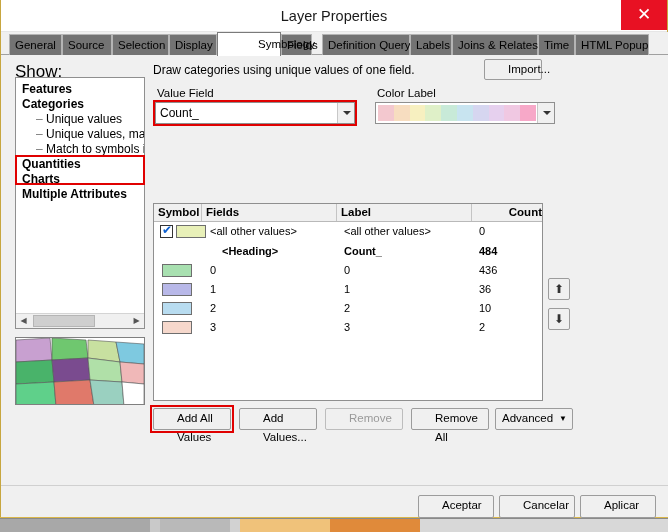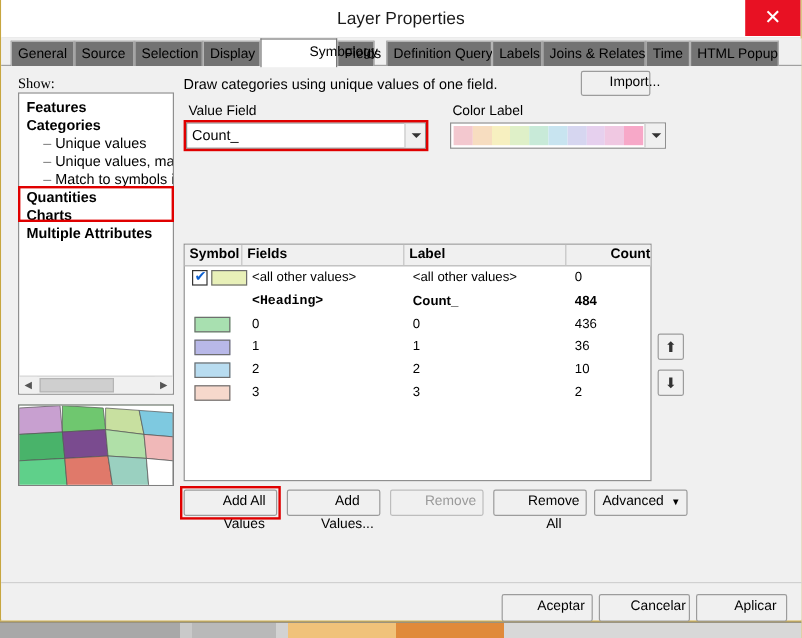--- a/index.html
+++ b/index.html
@@ -70,21 +70,21 @@
     border-color:#7a7a7a;
     z-index:3;
     font-weight:normal;
   }
   
   .body {
     position:absolute; left:0; top:55px; width:668px; height:462px;
     background:#f0f0f0;
   }
   .show-label {
-    position:absolute; left:14px; top:7px; font-size:12px; color:#000;font-family:Liberation Serif, serif;
+    position:absolute; left:14px; top:7px; font-size:17px; color:#000;
   }
   .show-box {
     position:absolute; left:14px; top:22px; width:130px; height:252px;
     background:#fff; border:1px solid #8f8f8f;
     overflow:hidden;
   }
   .tree { padding:4px 0 0 0; }
   .tree-row {
     font-size:12px; color:#000; line-height:15px;
     white-space:nowrap; padding-left:6px;
@@ -117,21 +117,21 @@
   .draw-text {
     position:absolute; left:152px; top:8px; font-size:12px; color:#000;
   }
   .import-btn {
     position:absolute; right:127px; top:4px; width:58px; height:21px;
     font-size:11.5px;
   }
   .btn {
     background:#f0f0f0; border:1px solid #9c9c9c;
     border-radius:2px;
-    color:#000; text-align:center; line-height:19px;
+    color:#000; line-height:19px;
     cursor:pointer;
     font-family:"Liberation Sans", sans-serif;
     padding-left:23px;
   }
   .btn.disabled { color:#9a9a9a; border-color:#bdbdbd; }
   .field-label { position:absolute; font-size:11.5px; color:#000; }
   .combo {
     position:absolute; background:#fff;
     border:1px solid #8f8f8f;
     height:22px;
@@ -298,21 +298,21 @@
 
       <div class="trow" style="height:20px;">
         <div class="chk"></div>
         <div class="swatch" style="left:22px; background:#e8f0b8;"></div>
         <div class="cell" style="left:56px;">&lt;all other values&gt;</div>
         <div class="cell" style="left:190px;">&lt;all other values&gt;</div>
         <div class="cell" style="left:325px;">0</div>
       </div>
 
       <div class="trow">
-        <div class="cell bold" style="left:56px;font-family:Liberation Mono, monospace;">&lt;Heading&gt;</div>
+        <div class="cell bold" style="left:68px;">&lt;Heading&gt;</div>
         <div class="cell bold" style="left:190px;">Count_</div>
         <div class="cell bold" style="left:325px;">484</div>
       </div>
 
       <div class="trow">
         <div class="swatch" style="left:8px; background:#a8e0b0;"></div>
         <div class="cell" style="left:56px;">0</div>
         <div class="cell" style="left:190px;">0</div>
         <div class="cell" style="left:325px;">436</div>
       </div>

